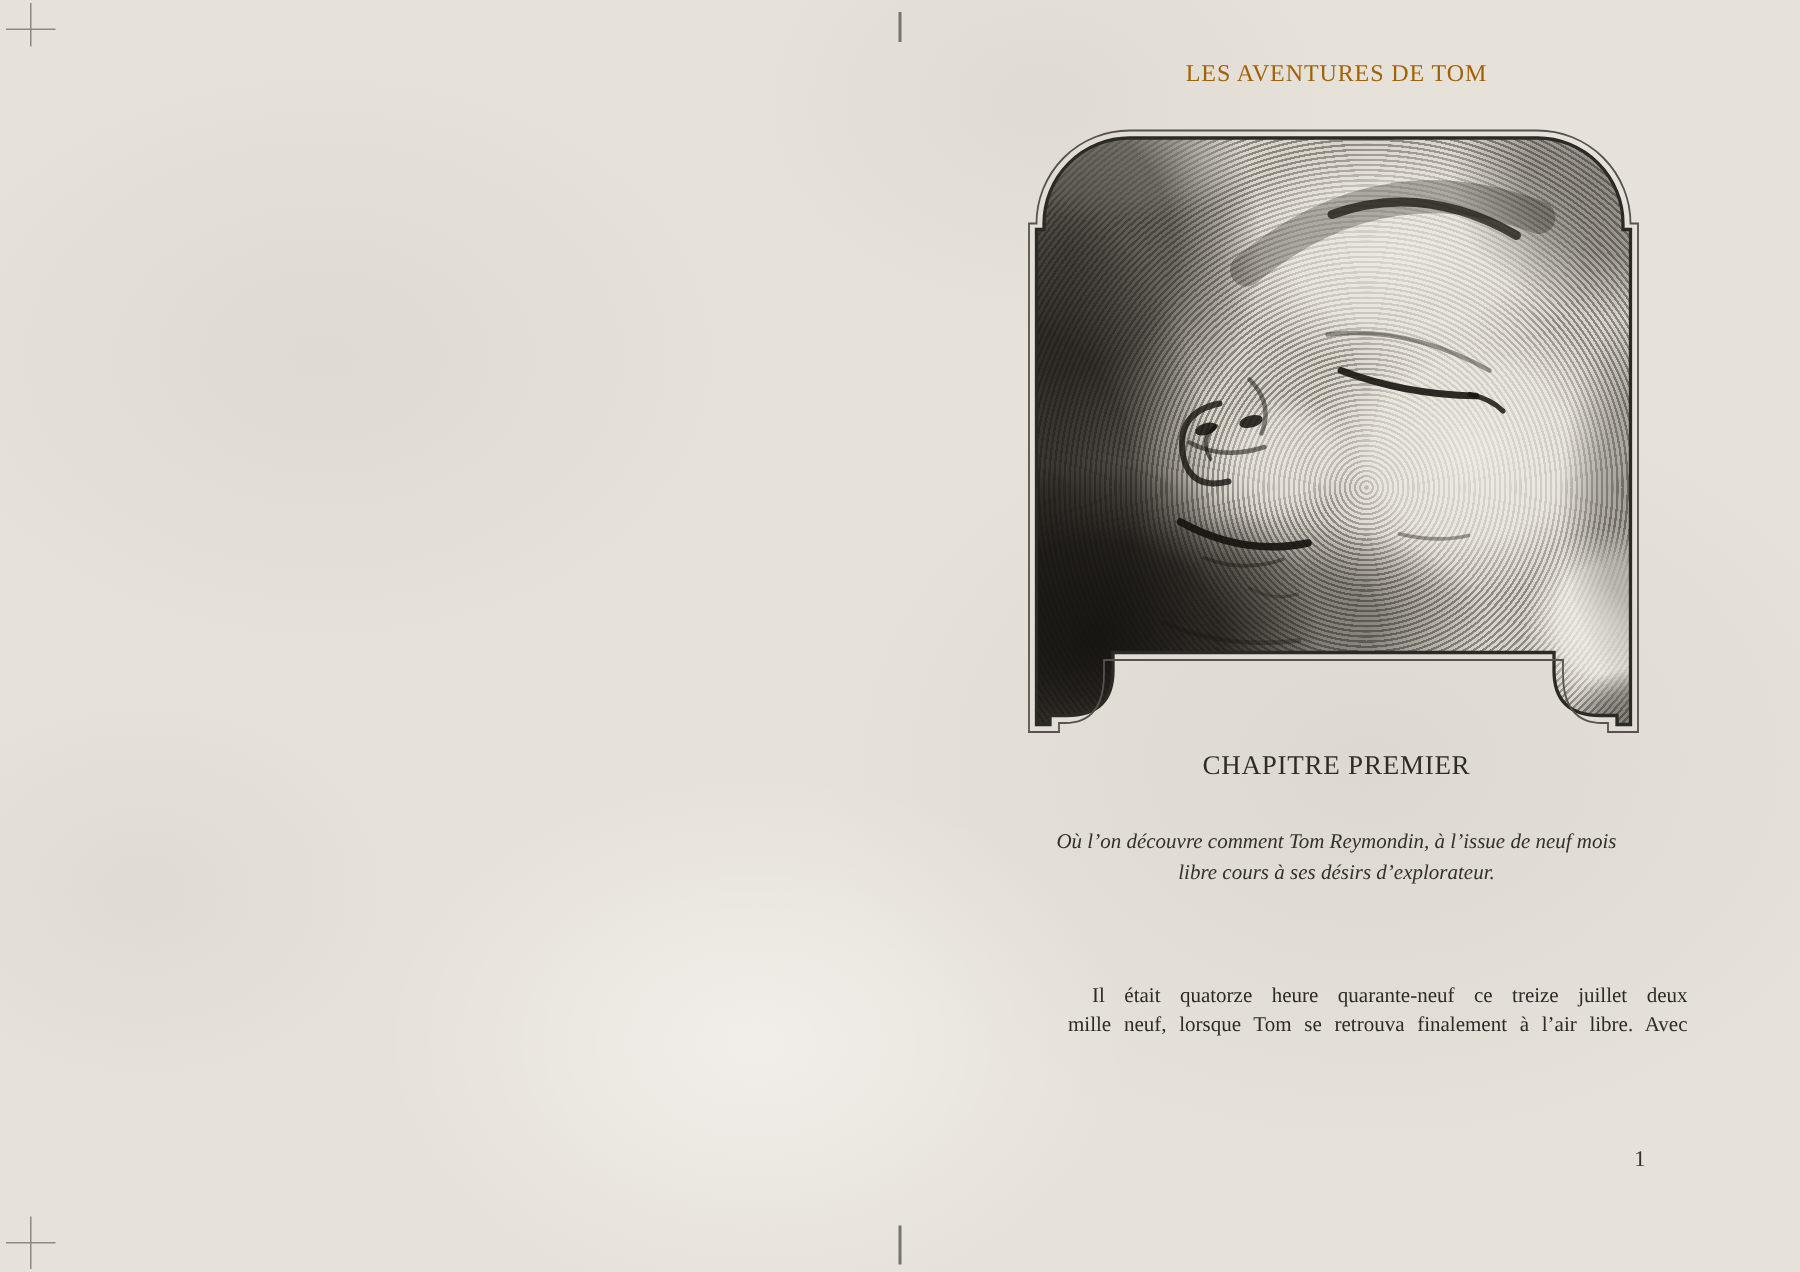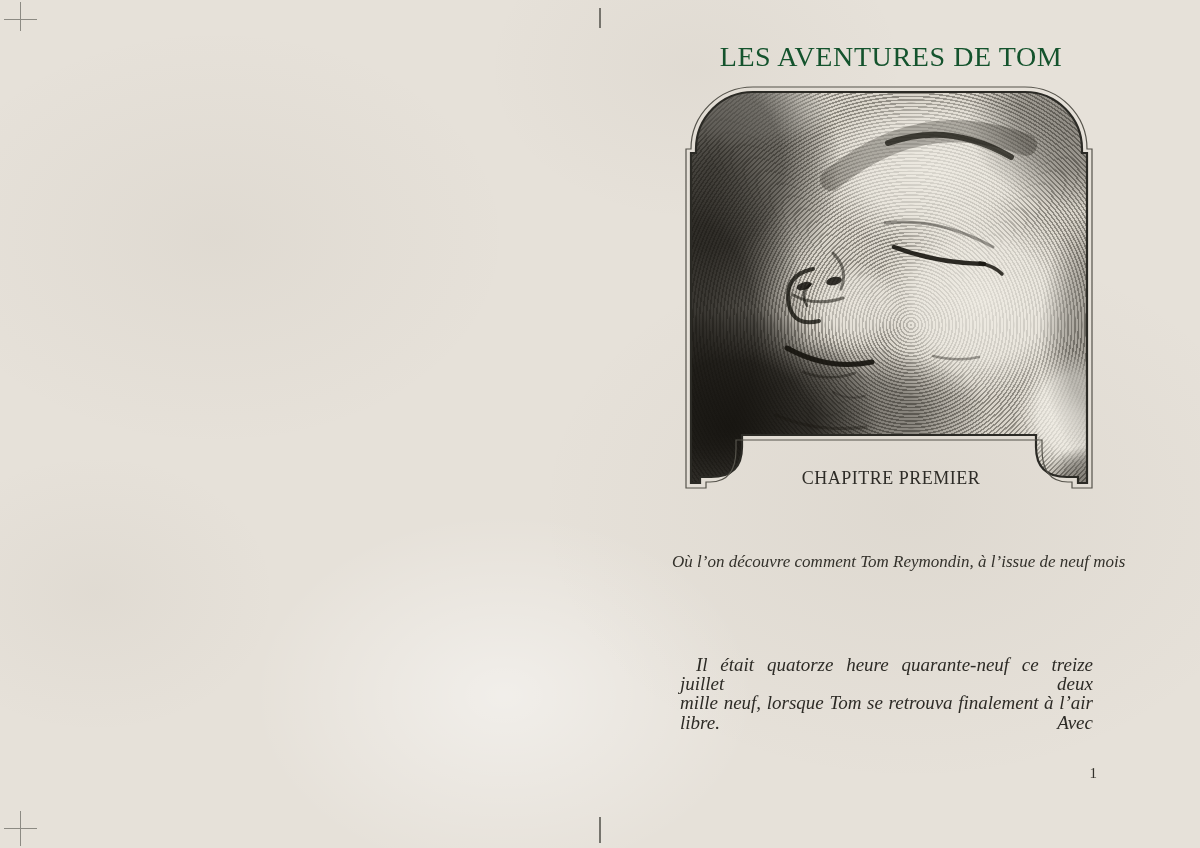--- a/index.html
+++ b/index.html
@@ -13,37 +13,37 @@
       radial-gradient(ellipse 520px 380px at 76% 60%, rgba(118,108,90,0.07), transparent 72%),
       radial-gradient(ellipse 360px 260px at 42% 82%, rgba(255,255,255,0.45), transparent 70%),
       radial-gradient(ellipse 300px 220px at 58% 8%, rgba(118,108,90,0.05), transparent 70%),
       radial-gradient(ellipse 260px 200px at 8% 70%, rgba(118,108,90,0.05), transparent 70%);
   }
   .crop{position:absolute;background:#8c8a83;}
   .crop.dark{background:#76746d;}
   
   .book-title{
     position:absolute;left:684px;top:41px;width:414px;
-    text-align:center;font-size:28px;letter-spacing:.6px;color:#14532d;
+    text-align:center;font-size:16px;letter-spacing:.6px;color:#a16207;
     white-space:nowrap;
   }
   .illustration{position:absolute;left:681px;top:85px;width:416px;height:405px;}
   .chapter-heading{
-    position:absolute;left:684px;top:468px;width:414px;
+    position:absolute;left:684px;top:500px;width:414px;
     text-align:center;font-size:18px;letter-spacing:.5px;color:#2e2c27;
     white-space:nowrap;
   }
   .epigraph{
     position:absolute;left:672px;top:551px;width:438px;
-    font-style:italic;font-size:17px;line-height:21px;color:#33312b;
+    font-style:italic;font-size:14px;line-height:21px;color:#33312b;
   }
   .epigraph .line{text-align:center;white-space:nowrap;}
   .body-text{
-    position:absolute;left:680px;top:655px;width:413px;
-    font-size:19px;line-height:19.2px;color:#2d2b26;font-style:italic;
+    position:absolute;left:712px;top:655px;width:413px;
+    font-size:14px;line-height:19.2px;color:#2d2b26;
   }
   .body-text .jline{text-align:justify;text-align-last:justify;}
   .body-text .indent{text-indent:16px;}
   .folio{
     position:absolute;left:684px;top:765px;width:413px;
     text-align:right;font-size:15px;color:#33312b;
   }
 </style>
 </head>
 <body>
@@ -122,20 +122,21 @@
 
     <path d="M 72 7 H 344 A 57 57 0 0 1 401 64 V 68 H 406 V 398 H 397 V 392 H 386 Q 355 392 355 362 V 350 H 61 V 362 Q 61 392 30 392 H 19 V 398 H 10 V 68 H 15 V 64 A 57 57 0 0 1 72 7 Z" fill="none" stroke="#2b2a25" stroke-width="2.2"></path>
     <path d="M 72 2 H 344 A 62 62 0 0 1 406 64 L 411 64 V 403 H 391 V 397 H 387 Q 361 397 361 364 V 355 H 55 V 364 Q 55 397 29 397 H 25 V 403 H 5 V 64 H 10 A 62 62 0 0 1 72 2 Z" fill="none" stroke="#55534b" stroke-width="1.2"></path>
   </svg>
 </div>
 
 <div class="chapter-heading">CHAPITRE PREMIER</div>
 
 <div class="epigraph">
   <div class="line">Où l’on découvre comment Tom Reymondin, à l’issue de neuf mois</div>
+  <div class="line">libre cours à ses désirs d’explorateur.</div>
 </div>
 
 <div class="body-text">
   <div class="jline indent">Il était quatorze heure quarante-neuf ce treize juillet deux</div>
   <div class="jline">mille neuf, lorsque Tom se retrouva finalement à l’air libre. Avec</div>
 </div>
 
 <div class="folio">1</div>
 
 </body></html>

